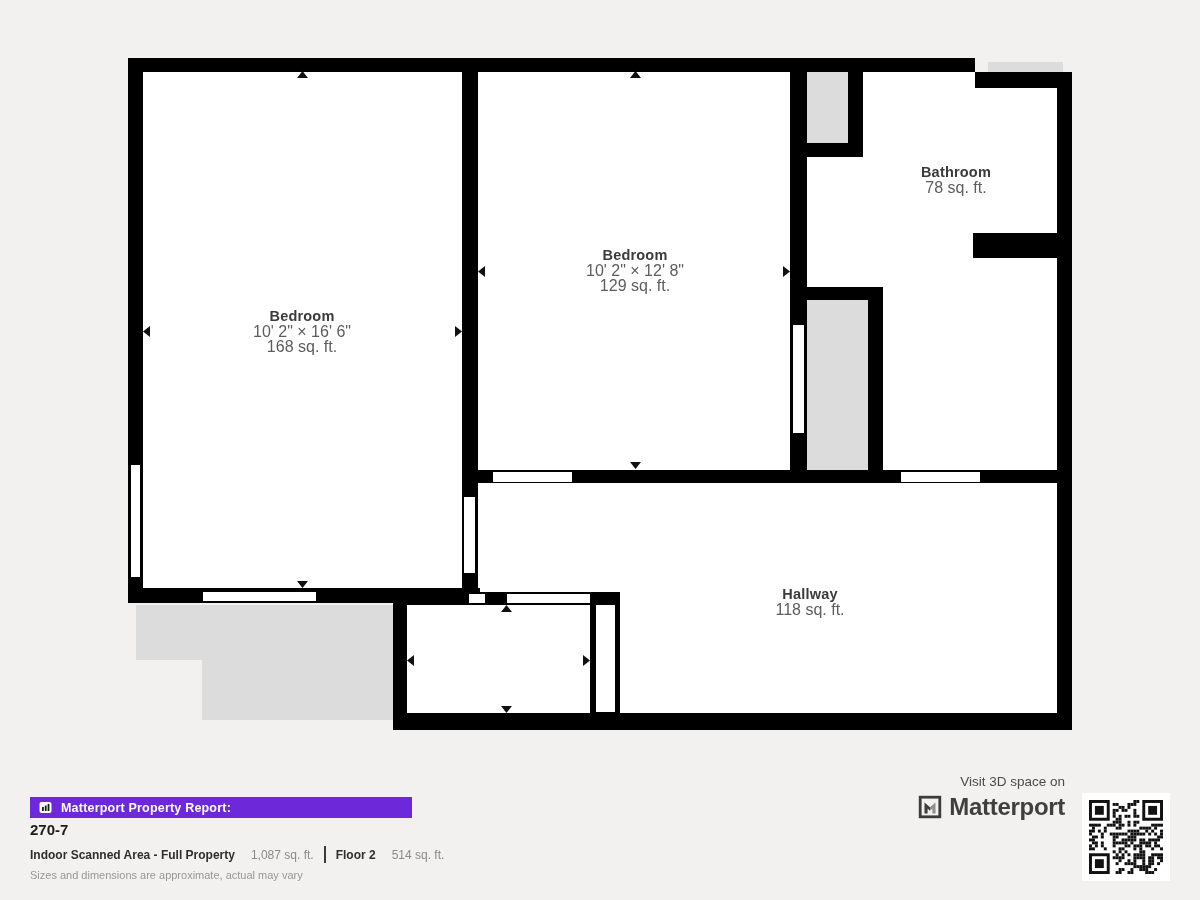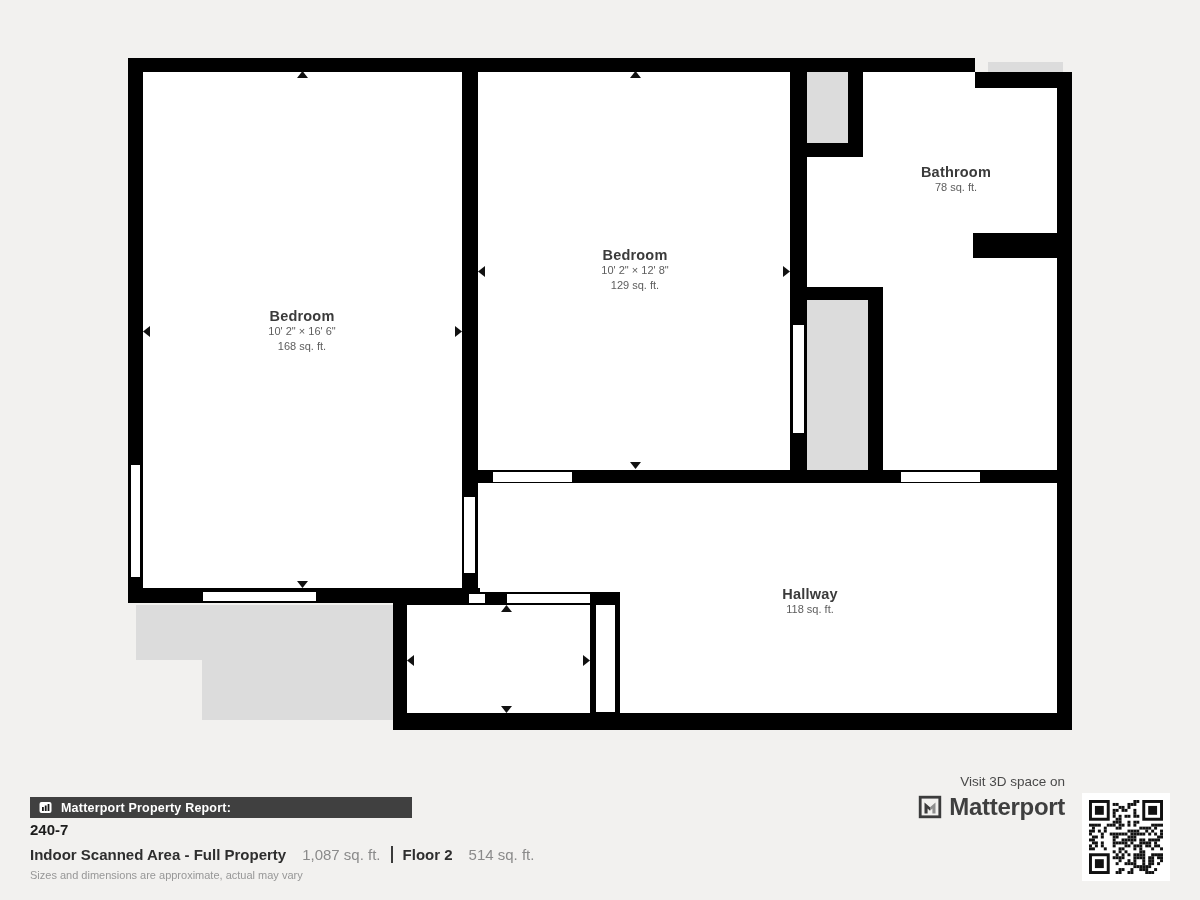--- a/index.html
+++ b/index.html
@@ -1,27 +1,27 @@
 <!DOCTYPE html>
 <html><head>
 <meta charset="utf-8">
 <style>
   html,body{margin:0;padding:0;}
   body{font-family:"Liberation Sans","DejaVu Sans",sans-serif;}
   .stage{position:relative;width:1200px;height:900px;background:#f2f1ef;overflow:hidden;}
   .plan{position:absolute;left:0;top:0;}
   .room-label{position:absolute;width:240px;text-align:center;pointer-events:none;}
   .room-name{font-size:14.5px;font-weight:bold;color:#3b3b3b;line-height:16px;letter-spacing:.2px;}
-  .room-sub{font-size:11px;color:#5d5d5d;line-height:15px;}
+  .room-sub{font-size:16px;color:#5d5d5d;line-height:15px;}
   
-  .banner{position:absolute;left:30px;top:797px;width:382px;height:21px;background:#404040;display:flex;align-items:center;}
+  .banner{position:absolute;left:30px;top:797px;width:382px;height:21px;background:#6d28d9;display:flex;align-items:center;}
   .banner-icon{margin-left:9px;flex:0 0 auto;display:block;}
   .banner-title{color:#ffffff;font-size:12.5px;font-weight:bold;margin-left:9px;letter-spacing:.2px;white-space:nowrap;}
   .property-id{position:absolute;left:30px;top:821px;font-size:15px;font-weight:bold;color:#1c1c1c;}
-  .stats{position:absolute;left:30px;top:846px;display:flex;align-items:center;font-size:15px;white-space:nowrap;}
+  .stats{position:absolute;left:30px;top:846px;display:flex;align-items:center;font-size:12px;white-space:nowrap;}
   .stats .lbl{font-weight:bold;color:#2e2e2e;}
   .stats .val{color:#8a8a8a;margin-left:16px;}
   .stats .divider{width:2px;height:17px;background:#3a3a3a;margin:0 10px;}
   .disclaimer{position:absolute;left:30px;top:869px;font-size:11px;color:#979797;}
   .promo{position:absolute;right:135px;top:774px;width:220px;text-align:right;}
   .visit{font-size:13.5px;color:#4a4a4a;line-height:16px;}
   .brandrow{margin-top:3px;display:flex;align-items:center;justify-content:flex-end;gap:7px;}
   .brand{font-size:24px;font-weight:bold;color:#3f3f3f;letter-spacing:-.3px;}
   .qr-card{position:absolute;left:1082px;top:793px;width:88px;height:88px;background:#ffffff;}
   .qr-card svg{position:absolute;left:7px;top:7px;}
@@ -119,21 +119,21 @@
   <div class="banner">
     <svg class="banner-icon" width="13" height="13" viewBox="0 0 13 13">
       <rect x="0.5" y="1" width="12" height="11" rx="2" fill="#ffffff"></rect>
       <rect x="3" y="6" width="1.8" height="4" fill="#181818"></rect>
       <rect x="5.8" y="4.5" width="1.8" height="5.5" fill="#181818"></rect>
       <rect x="8.6" y="3" width="1.8" height="7" fill="#181818"></rect>
     </svg>
     <span class="banner-title">Matterport Property Report:</span>
   </div>
 
-  <div class="property-id">240-7</div>
+  <div class="property-id">270-7</div>
 
   <div class="stats">
     <span class="lbl">Indoor Scanned Area - Full Property</span>
     <span class="val">1,087 sq. ft.</span>
     <span class="divider"></span>
     <span class="lbl">Floor 2</span>
     <span class="val">514 sq. ft.</span>
   </div>
 
   <div class="disclaimer">Sizes and dimensions are approximate, actual may vary</div>

